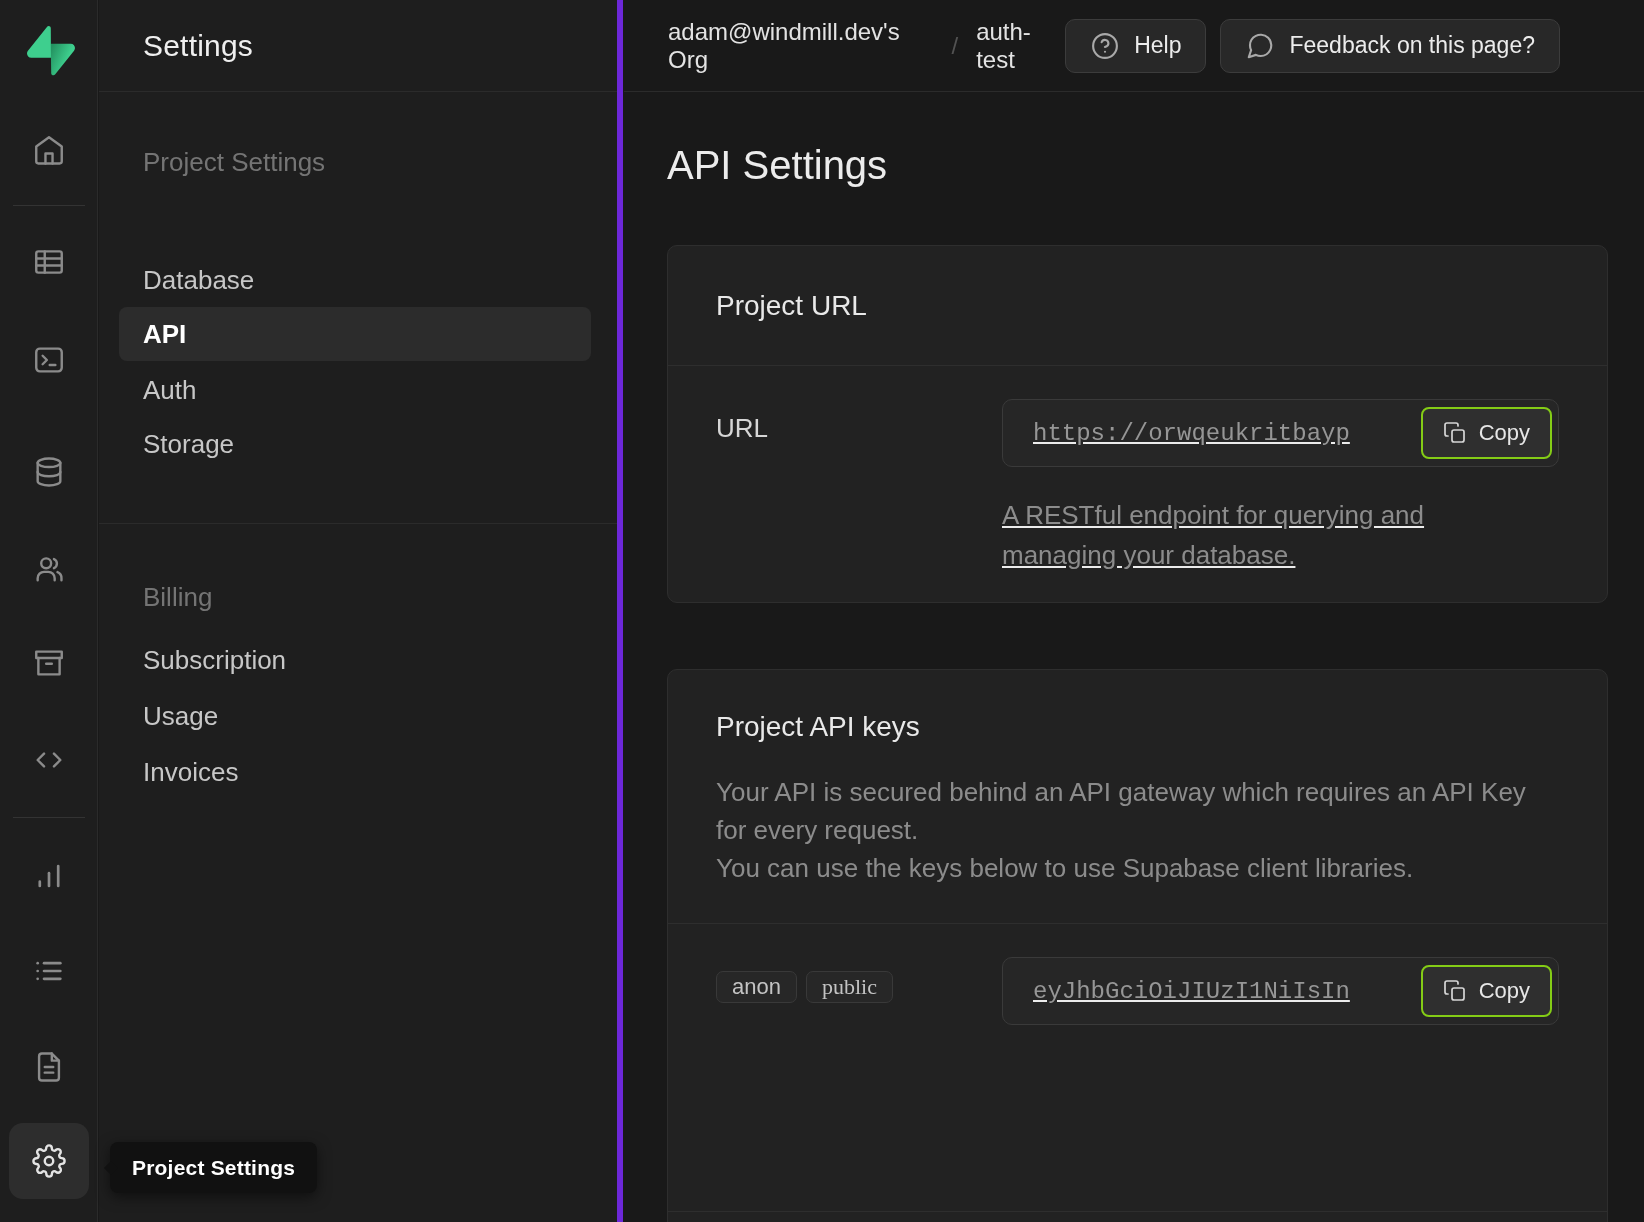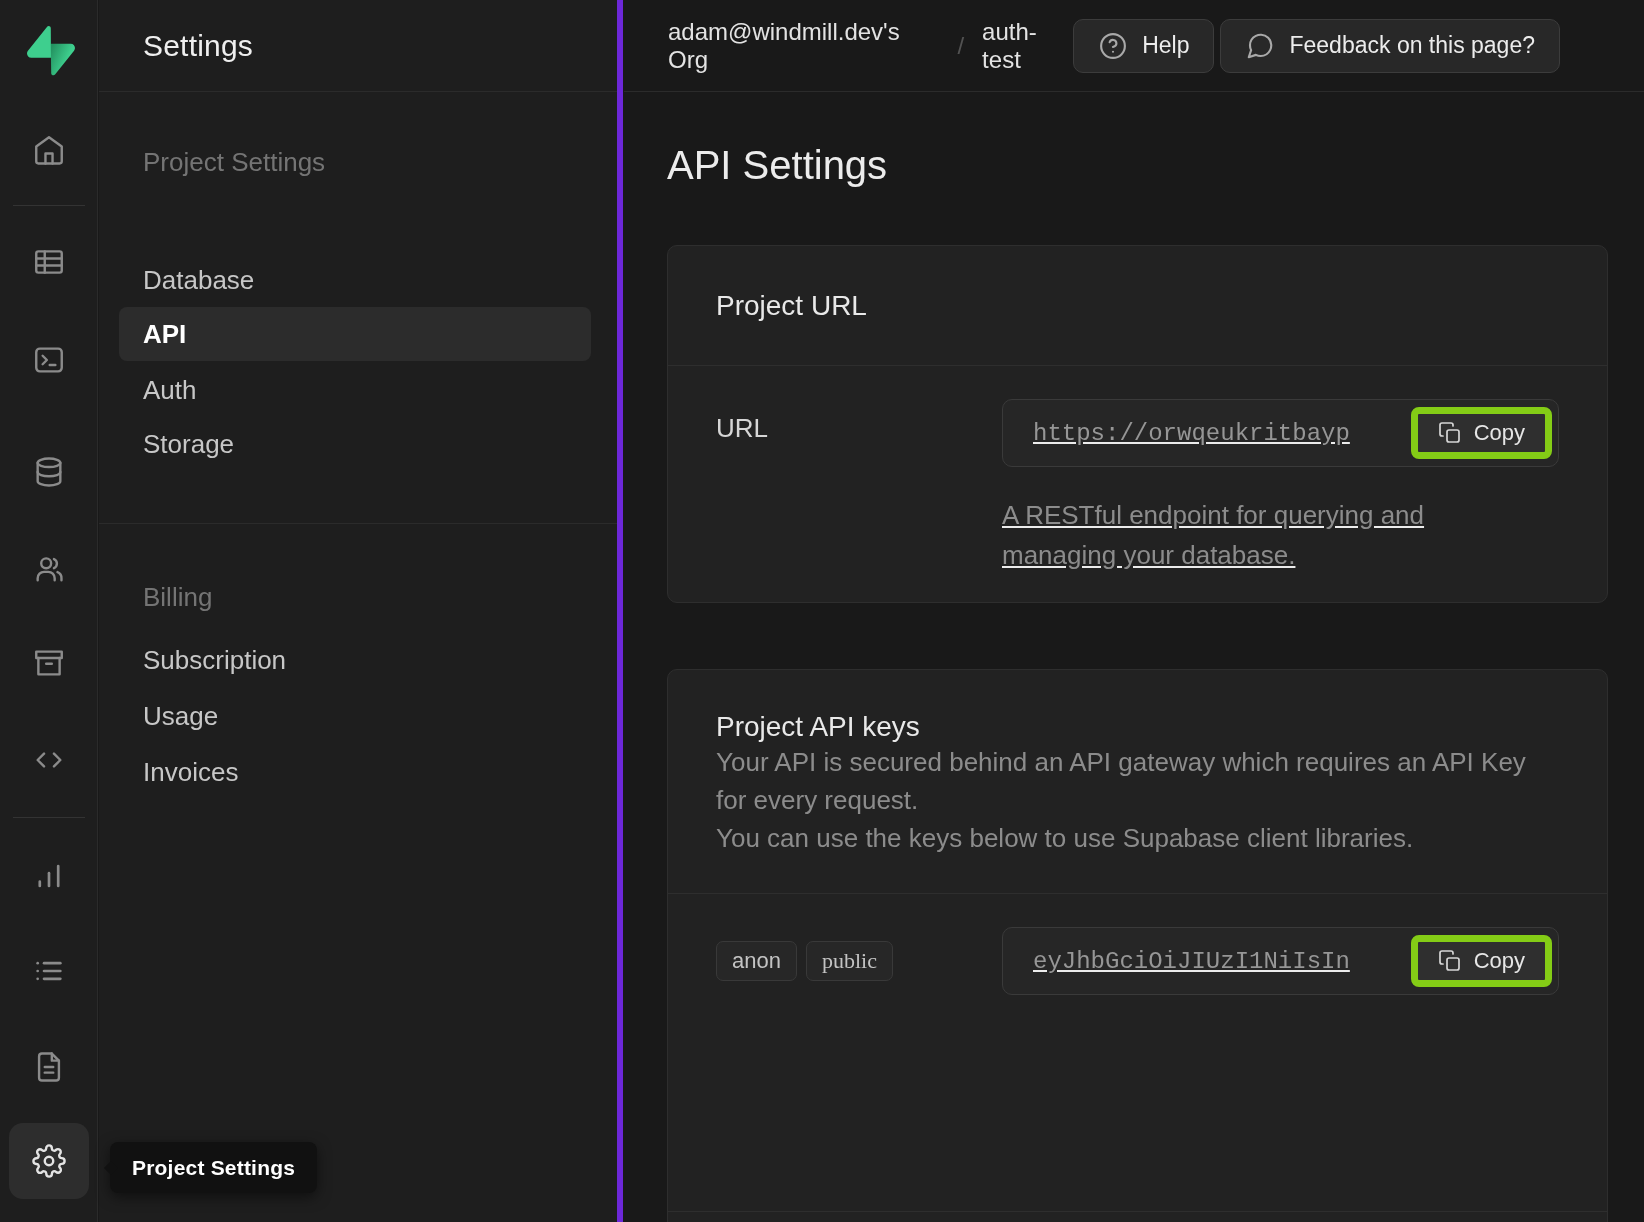--- a/index.html
+++ b/index.html
@@ -71,62 +71,62 @@
     display: flex; align-items: center; padding: 0 84px 0 44px;
   }
   .breadcrumb { display: flex; align-items: center; gap: 18px; font-size: 24px; color: #e3e3e3; flex: 1; }
   .breadcrumb .sep { color: #525252; font-size: 24px; }
   .crumb { cursor: pointer; }
   .hdr-btn {
     height: 54px; border-radius: 10px; background: #282828; border: 1px solid #3c3c3c;
     color: #ececec; font-size: 23px; font-family: inherit;
     display: flex; align-items: center; gap: 14px; padding: 0 24px; cursor: pointer;
   }
-  .hdr-btn + .hdr-btn { margin-left: 6px; justify-content: flex-end; }
+  .hdr-btn + .hdr-btn { margin-left: 14px; justify-content: flex-end; }
   .hdr-btn svg { width: 30px; height: 30px; color: #a9a9a9; }
 
   .page-title { position: absolute; left: 43px; top: 143px; font-size: 40px; font-weight: 400; color: #ececec; }
 
   .card {
     position: absolute; left: 43px; width: 941px;
     background: #222222; border: 1px solid #2e2e2e; border-radius: 10px;
   }
   .card-1 { top: 245px; height: 358px; }
   .card-2 { top: 669px; height: 700px; }
   .card-header { padding: 0 48px; border-bottom: 1px solid #2e2e2e; }
   .card-title { font-size: 28px; font-weight: 400; color: #e9e9e9; }
   .card-1 .card-header { height: 120px; display: flex; align-items: center; }
   .card-2 .card-header { padding-top: 41px; padding-bottom: 36px; }
-  .card-2 .card-title { }
+  .card-2 .card-title { margin-bottom: 30px; }
   .card-desc { font-size: 26px; line-height: 38px; color: #8c8c8c; max-width: 820px; }
 
   .field-row { display: flex; padding: 33px 48px 0 48px; }
   .field-label-col { width: 288px; padding-top: 14px; }
   .field-label { font-size: 26px; color: #d6d6d6; margin-top: 44px; }
   .badges { display: flex; gap: 9px; }
   .badge {
-    height: 40px; display: flex; align-items: center; padding: 0 15px;
+    height: 32px; display: flex; align-items: center; padding: 0 15px;
     background: #272727; border: 1px solid #393939; border-radius: 7px;
     font-size: 22px; color: #c3c3c3;
   }
   .field-input-col { width: 557px; text-decoration: underline; }
   .input-wrap {
     position: relative; height: 68px; width: 557px;
     background: #262626; border: 1px solid #3a3a3a; border-radius: 10px;
     display: flex; align-items: center;
   }
   .input-wrap input {
     background: transparent; border: none; outline: none;
     color: #969696; font-size: 24px; padding-left: 30px; width: 400px;
     font-family: "Liberation Mono", "DejaVu Sans Mono", monospace;
   }
   .copy-btn {
     position: absolute; right: 6px; top: 50%; transform: translateY(-50%);
     height: 52px; padding: 0 20px; display: flex; align-items: center; gap: 12px;
-    background: #2f2f2f; border: 7px solid #84cc16; border-radius: 8px;
+    background: #2f2f2f; border: 2px solid #84cc16; border-radius: 8px;
     color: #e6e6e6; font-size: 22px; font-family: inherit; cursor: pointer;
   }
   .copy-btn svg { width: 24px; height: 24px; color: #d6d6d6; }
   .input-desc { margin-top: 28px; font-size: 26px; line-height: 40px; color: #8c8c8c; max-width: 500px; }
   .row-bottom-divider { position: absolute; left: 0; right: 0; top: 541px; height: 1px; background: #2e2e2e; }
 </style>
 </head>
 <body>
 
 <nav class="icon-sidebar">

